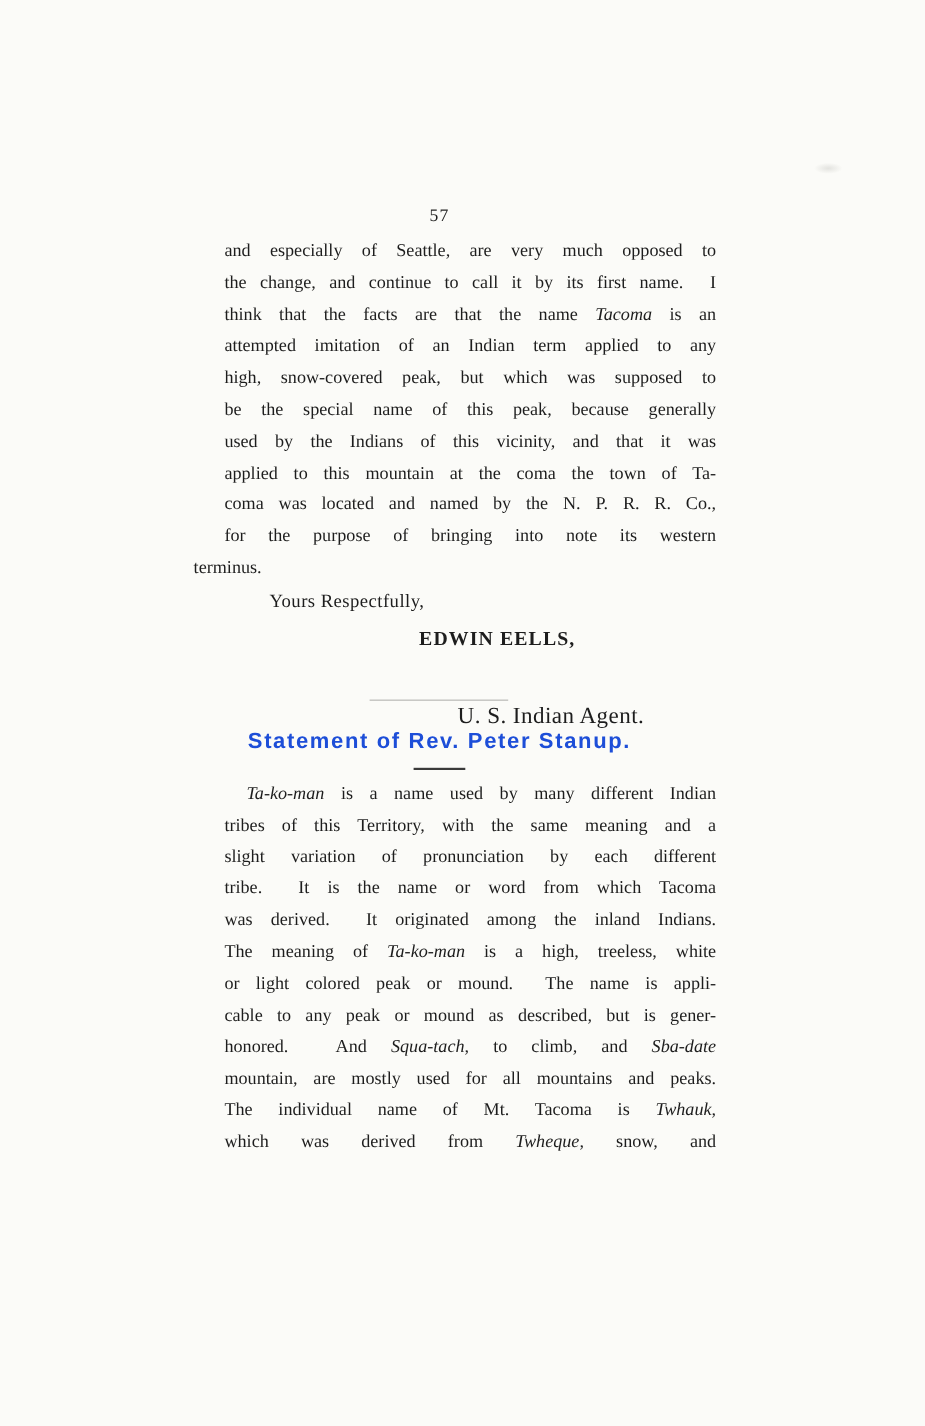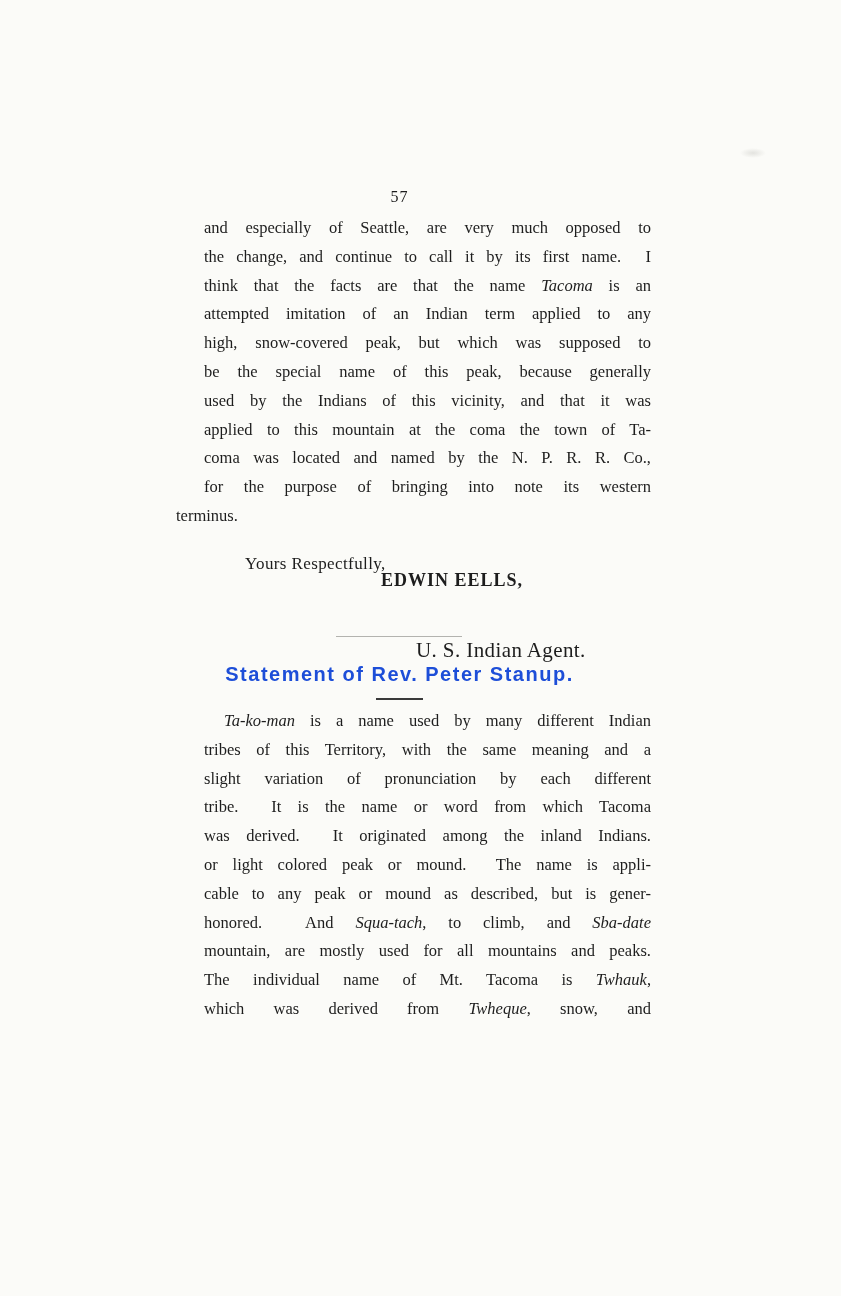--- a/index.html
+++ b/index.html
@@ -33,21 +33,21 @@
   .tline.just{
     text-align:justify;
     text-align-last:justify;
     -moz-text-align-last:justify;
     text-justify:inter-word;
     margin-left:28px;
   }
   .tline.indent{text-indent:20px;}
   .it{font-style:italic;}
   .closing{
-    position:absolute;top:554px;left:245px;
+    position:absolute;top:537px;left:245px;
     font-size:17px;letter-spacing:0.4px;
   }
   .signature{
     position:absolute;top:570px;left:381px;
     font-size:18px;letter-spacing:1px;font-weight:600;
   }
   .sigtitle{
     position:absolute;top:594px;left:416px;
     font-size:21px;letter-spacing:0.4px;margin-top:44px;
   }
@@ -104,20 +104,21 @@
 
   <h2 class="heading">Statement of Rev. Peter Stanup.</h2>
   <div class="rule-short"></div>
 
   <div id="para2" class="textblock">
       <div class="tline just indent"><span class="it">Ta-ko-man</span><span> is a name used by many different Indian</span></div>
       <div class="tline just"><span>tribes of this Territory, with the same meaning and a</span></div>
       <div class="tline just"><span>slight variation of pronunciation by each different</span></div>
       <div class="tline just"><span>tribe.&nbsp; It is the name or word from which Tacoma</span></div>
       <div class="tline just"><span>was derived.&nbsp; It originated among the inland Indians.</span></div>
+      <div class="tline just"><span>The meaning of </span><span class="it">Ta-ko-man</span><span> is a high, treeless, white</span></div>
       <div class="tline just"><span>or light colored peak or mound.&nbsp; The name is appli-</span></div>
       <div class="tline just"><span>cable to any peak or mound as described, but is gener-</span></div>
       <div class="tline just"><span>honored.&nbsp; And </span><span class="it">Squa-tach</span><span>, to climb, and </span><span class="it">Sba-date</span></div>
       <div class="tline just"><span>mountain, are mostly used for all mountains and peaks.</span></div>
       <div class="tline just"><span>The individual name of Mt. Tacoma is </span><span class="it">Twhauk</span><span>,</span></div>
       <div class="tline just"><span>which was derived from </span><span class="it">Twheque</span><span>, snow, and</span></div>
     </div>
 
   <div class="smudge s1"></div>
   <div class="smudge s2"></div>

